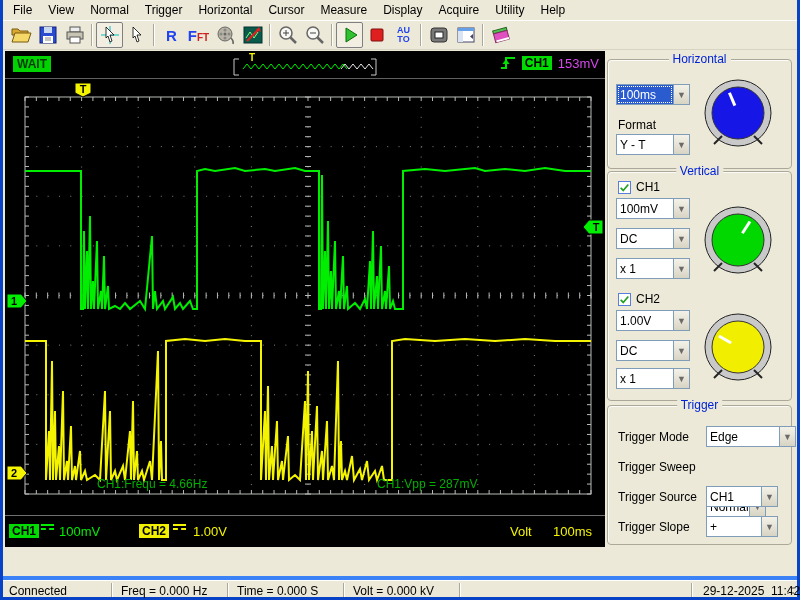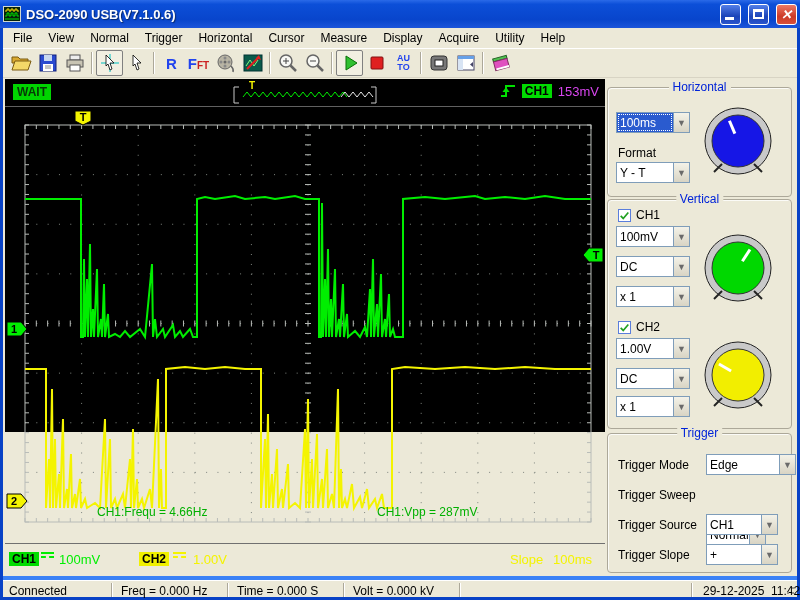--- a/index.html
+++ b/index.html
@@ -36,21 +36,21 @@
   .tool-btn { width:27px; height:26px; display:flex; align-items:center; justify-content:center;
               border:1px solid transparent; }
   .tool-btn.framed { border:1px solid #808080; border-radius:2px; background:#f2efe2; }
   .tool-sep { width:2px; height:22px; border-left:1px solid #aca899; border-right:1px solid #fff; margin:0 3px; }
   .txt-icon { font-weight:bold; color:#2244ee; font-size:15px; line-height:1; }
   .txt-icon .sub { color:#cc2222; font-size:10px; }
   .auto-icon { font-weight:bold; color:#2244ee; font-size:9px; line-height:1; text-align:center; }
 
   
   .main { flex:1; background:#ECE9D8; display:flex; padding:1px 0 0 2px; position:relative; }
-  .scope { width:600px; height:353px; background:#000; position:relative; flex:none; }
+  .scope { width:600px; height:496px; background:#000; position:relative; flex:none; }
   .scope-strip { position:absolute; left:0; top:0; width:600px; height:28px;
                  border-bottom:1px solid #606060; }
   .wait-badge { position:absolute; left:8px; top:5px; background:#00d400; color:#063a06;
                 font-weight:bold; font-size:12px; padding:1px 4px; }
   .trig-readout { position:absolute; right:6px; top:4px; display:flex; align-items:center; gap:6px; }
   .ch-badge { background:#00dc00; color:#000; font-weight:bold; font-size:12px; padding:0 3px; }
   .ch-badge.yellow { background:#f0f000; }
   .trig-level { color:#d946ef; font-size:13px; }
   .scope-svg { position:absolute; left:0; top:0; }
 
@@ -91,39 +91,20 @@
           background:
             radial-gradient(circle at 10px 10px,#9a968a 1.2px,transparent 1.5px),
             radial-gradient(circle at 10px 5px,#9a968a 1.2px,transparent 1.5px),
             radial-gradient(circle at 5px 10px,#9a968a 1.2px,transparent 1.5px); }
 </style>
 </head>
 <body>
 
 <div class="window">
 
-  <div class="titlebar">
-    <span class="app-icon">
-      <svg width="14" height="12" viewBox="0 0 14 12">
-        <polyline points="0,3 2,3 2,1 4,1 4,3 6,3 6,1 8,1 8,3 10,3 10,1 12,1 12,3 14,3" fill="none" stroke="#ffe000" stroke-width="1"></polyline>
-        <polyline points="0,8 2,8 2,5 4,5 4,8 6,8 6,5 8,5 8,8 10,8 10,5 12,5 12,8 14,8" fill="none" stroke="#00e000" stroke-width="1"></polyline>
-        <line x1="0" y1="11" x2="14" y2="11" stroke="#00e000"></line>
-      </svg>
-    </span>
-    <span class="title-text">DSO-2090 USB(V7.1.0.6)</span>
-    <span class="tb-btn">
-        <i class="glyph-min"></i>
-      </span>
-    <span class="tb-btn">
-        <i class="glyph-max"></i>
-      </span>
-    <span class="tb-btn close">
-        <i class="glyph-close">✕</i>
-      </span>
-  </div>
 
   <div class="menubar">
     <span class="menu-item">File</span>
     <span class="menu-item">View</span>
     <span class="menu-item">Normal</span>
     <span class="menu-item">Trigger</span>
     <span class="menu-item">Horizontal</span>
     <span class="menu-item">Cursor</span>
     <span class="menu-item">Measure</span>
     <span class="menu-item">Display</span>
@@ -591,21 +572,21 @@
             <i></i>
             <i class="d"></i>
           </span>
         <span class="green-txt" style="left:54px;">100mV</span>
         <span class="ch-badge yellow" style="left:134px;">CH2</span>
         <span class="dc-sym yellow-txt" style="left:168px;">
             <i></i>
             <i class="d"></i>
           </span>
         <span class="yellow-txt" style="left:188px;">1.00V</span>
-        <span class="yellow-txt" style="left:505px;">Slope</span>
+        <span class="yellow-txt" style="left:505px;">Volt</span>
         <span class="yellow-txt" style="left:548px;">100ms</span>
       </div>
     </div>
 
     <div class="panel">
 
       <div class="group" style="top:8px; height:110px;">
         <span class="group-title">Horizontal</span>
         <span class="plabel" style="left:10px; top:24px;">Time / DIV</span>
         <div class="combo selected" style="left:8px; top:24px;">

